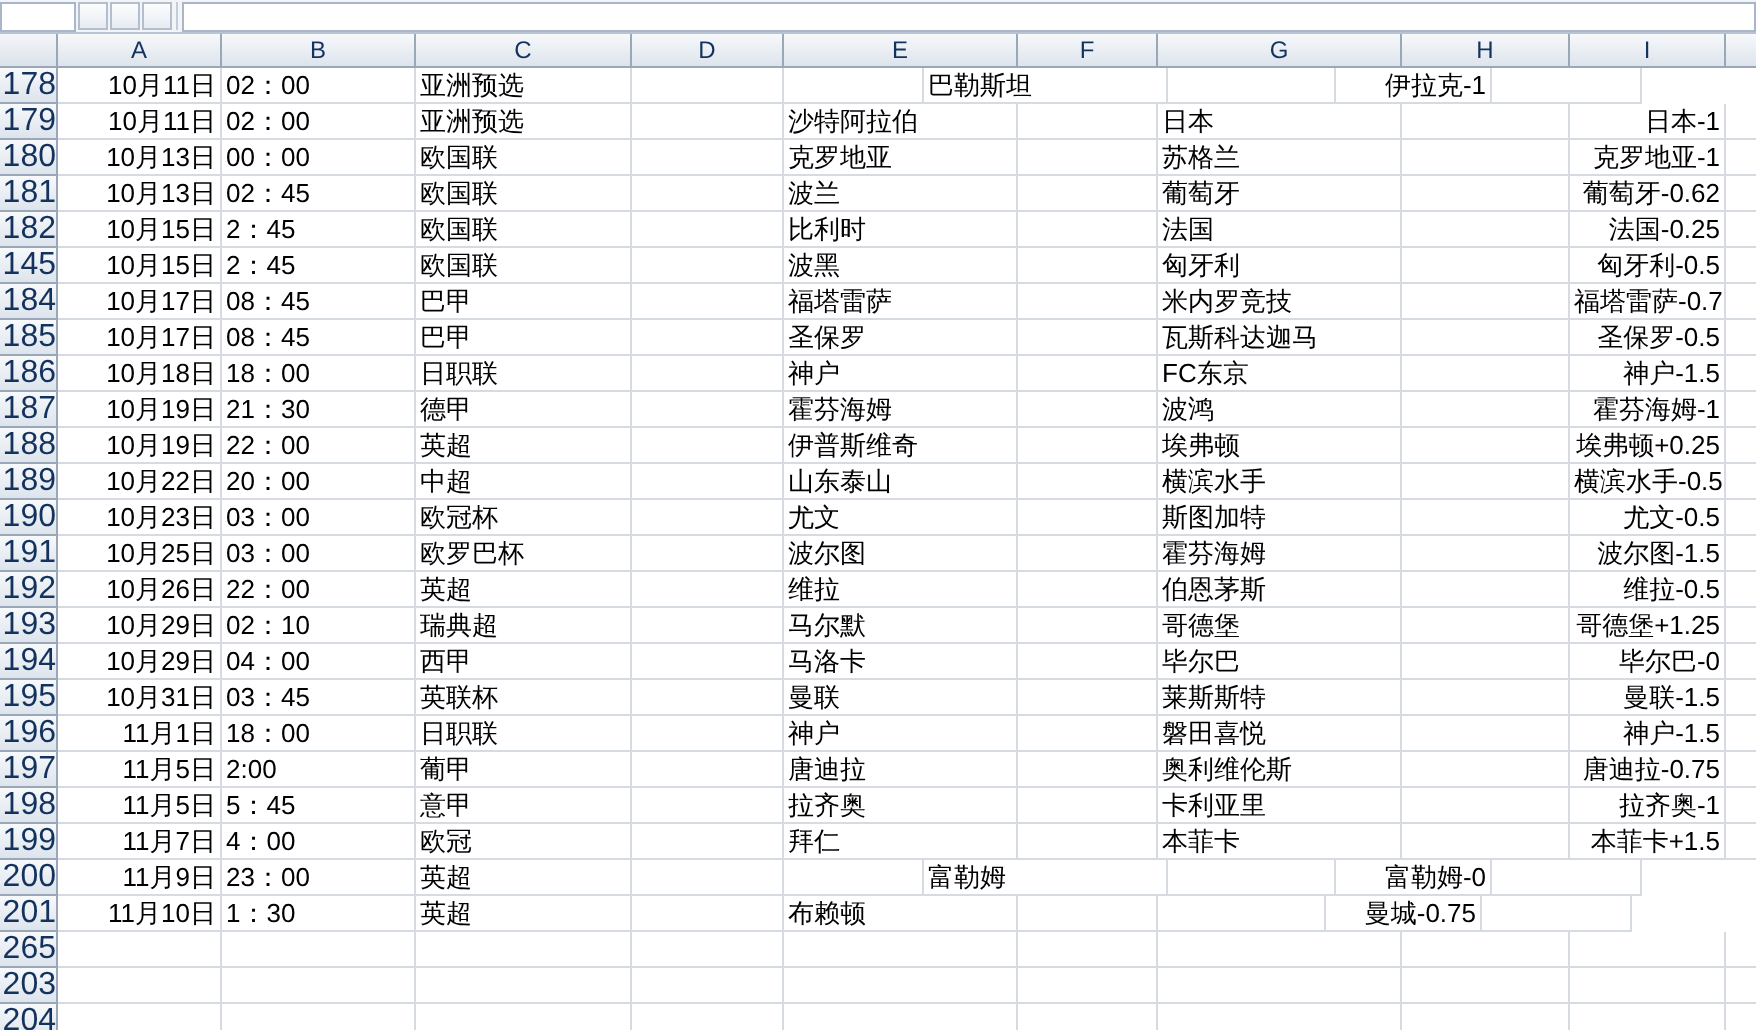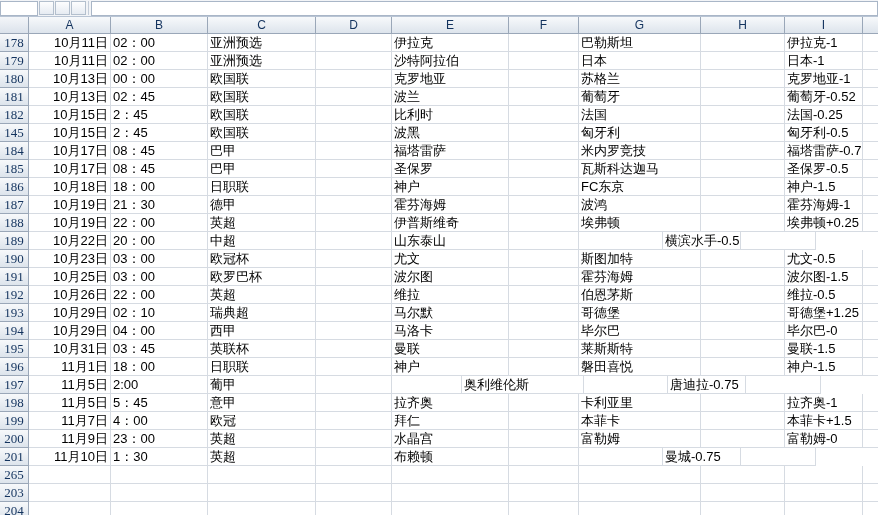--- a/index.html
+++ b/index.html
@@ -54,22 +54,22 @@
     background:linear-gradient(#f7f9fb,#dde4ec);
   }
   
   .gridwrap{position:relative;}
   .row{display:flex;height:18px;box-sizing:border-box;}
   .rh{
     width:29px;min-width:29px;
     background:linear-gradient(#f7f9fb,#dde4ec);
     border-right:1px solid #9aa7b8;
     border-bottom:1px solid #9aa7b8;
-    text-align:center;font-size:13px;color:#13335e;
-    line-height:17px;box-sizing:border-box;font-family:Liberation Serif, serif;
+    text-align:right;font-size:16px;color:#13335e;
+    line-height:17px;box-sizing:border-box;
   }
   .cell{
     border-right:1px solid #d6dbe2;
     border-bottom:1px solid #d6dbe2;
     box-sizing:border-box;
     padding:0 2px;
     line-height:17px;
     font-size:13px;
     white-space:nowrap;
     overflow:hidden;
@@ -79,21 +79,21 @@
   .w-b{width:97px;min-width:97px;}
   .w-c{width:108px;min-width:108px;}
   .w-d{width:76px;min-width:76px;}
   .w-e{width:117px;min-width:117px;}
   .w-f{width:70px;min-width:70px;}
   .w-g{width:122px;min-width:122px;}
   .w-h{width:84px;min-width:84px;}
   .w-i{width:78px;min-width:78px;}
   .w-j{width:0px;min-width:0px;}
 </style>
-<style>.w-a{width:82px;min-width:82px;}.w-b{width:97px;min-width:97px;}.w-c{width:108px;min-width:108px;}.w-d{width:76px;min-width:76px;}.w-e{width:117px;min-width:117px;}.w-f{width:70px;min-width:70px;}.w-g{width:122px;min-width:122px;}.w-h{width:84px;min-width:84px;}.w-i{width:78px;min-width:78px;}.w-j{width:75px;min-width:75px;}</style></head>
+<style>.w-a{width:82px;min-width:82px;}.w-b{width:97px;min-width:97px;}.w-c{width:108px;min-width:108px;}.w-d{width:76px;min-width:76px;}.w-e{width:117px;min-width:117px;}.w-f{width:70px;min-width:70px;}.w-g{width:122px;min-width:122px;}.w-h{width:84px;min-width:84px;}.w-i{width:78px;min-width:78px;text-align:right;}.w-j{width:75px;min-width:75px;}</style></head>
 <body>
 
 <div class="formula-strip">
   <div class="namebox"></div>
   <div class="fbtn"></div>
   <div class="fbtn"></div>
   <div class="fbtn"></div>
   <div class="fx-divider"></div>
   <div class="formula-input"></div>
 </div>
@@ -113,21 +113,20 @@
     <div class="ch w-j">J</div>
 
   </div>
   <div id="rows-container">
       <div class="row">
         <div class="rh">178</div>
         <div class="cell w-a">10月11日</div>
         <div class="cell w-b">02：00</div>
         <div class="cell w-c">亚洲预选</div>
         <div class="cell w-d"></div>
-        <div class="cell w-e">伊拉克</div>
         <div class="cell w-f"></div>
         <div class="cell w-g">巴勒斯坦</div>
         <div class="cell w-h"></div>
         <div class="cell w-i">伊拉克-1</div>
         <div class="cell w-j"></div>
       </div>
       <div class="row">
         <div class="rh">179</div>
         <div class="cell w-a">10月11日</div>
         <div class="cell w-b">02：00</div>
@@ -156,21 +155,21 @@
       <div class="row">
         <div class="rh">181</div>
         <div class="cell w-a">10月13日</div>
         <div class="cell w-b">02：45</div>
         <div class="cell w-c">欧国联</div>
         <div class="cell w-d"></div>
         <div class="cell w-e">波兰</div>
         <div class="cell w-f"></div>
         <div class="cell w-g">葡萄牙</div>
         <div class="cell w-h"></div>
-        <div class="cell w-i">葡萄牙-0.52</div>
+        <div class="cell w-i">葡萄牙-0.62</div>
         <div class="cell w-j"></div>
       </div>
       <div class="row">
         <div class="rh">182</div>
         <div class="cell w-a">10月15日</div>
         <div class="cell w-b">2：45</div>
         <div class="cell w-c">欧国联</div>
         <div class="cell w-d"></div>
         <div class="cell w-e">比利时</div>
         <div class="cell w-f"></div>
@@ -258,20 +257,21 @@
         <div class="cell w-j"></div>
       </div>
       <div class="row">
         <div class="rh">189</div>
         <div class="cell w-a">10月22日</div>
         <div class="cell w-b">20：00</div>
         <div class="cell w-c">中超</div>
         <div class="cell w-d"></div>
         <div class="cell w-e">山东泰山</div>
         <div class="cell w-f"></div>
+        <div class="cell w-g">横滨水手</div>
         <div class="cell w-h"></div>
         <div class="cell w-i">横滨水手-0.5</div>
         <div class="cell w-j"></div>
       </div>
       <div class="row">
         <div class="rh">190</div>
         <div class="cell w-a">10月23日</div>
         <div class="cell w-b">03：00</div>
         <div class="cell w-c">欧冠杯</div>
         <div class="cell w-d"></div>
@@ -359,20 +359,21 @@
         <div class="cell w-h"></div>
         <div class="cell w-i">神户-1.5</div>
         <div class="cell w-j"></div>
       </div>
       <div class="row">
         <div class="rh">197</div>
         <div class="cell w-a">11月5日</div>
         <div class="cell w-b">2:00</div>
         <div class="cell w-c">葡甲</div>
         <div class="cell w-d"></div>
+        <div class="cell w-e">唐迪拉</div>
         <div class="cell w-f"></div>
         <div class="cell w-g">奥利维伦斯</div>
         <div class="cell w-h"></div>
         <div class="cell w-i">唐迪拉-0.75</div>
         <div class="cell w-j"></div>
       </div>
       <div class="row">
         <div class="rh">198</div>
         <div class="cell w-a">11月5日</div>
         <div class="cell w-b">5：45</div>
@@ -397,21 +398,20 @@
         <div class="cell w-h"></div>
         <div class="cell w-i">本菲卡+1.5</div>
         <div class="cell w-j"></div>
       </div>
       <div class="row">
         <div class="rh">200</div>
         <div class="cell w-a">11月9日</div>
         <div class="cell w-b">23：00</div>
         <div class="cell w-c">英超</div>
         <div class="cell w-d"></div>
-        <div class="cell w-e">水晶宫</div>
         <div class="cell w-f"></div>
         <div class="cell w-g">富勒姆</div>
         <div class="cell w-h"></div>
         <div class="cell w-i">富勒姆-0</div>
         <div class="cell w-j"></div>
       </div>
       <div class="row">
         <div class="rh">201</div>
         <div class="cell w-a">11月10日</div>
         <div class="cell w-b">1：30</div>

